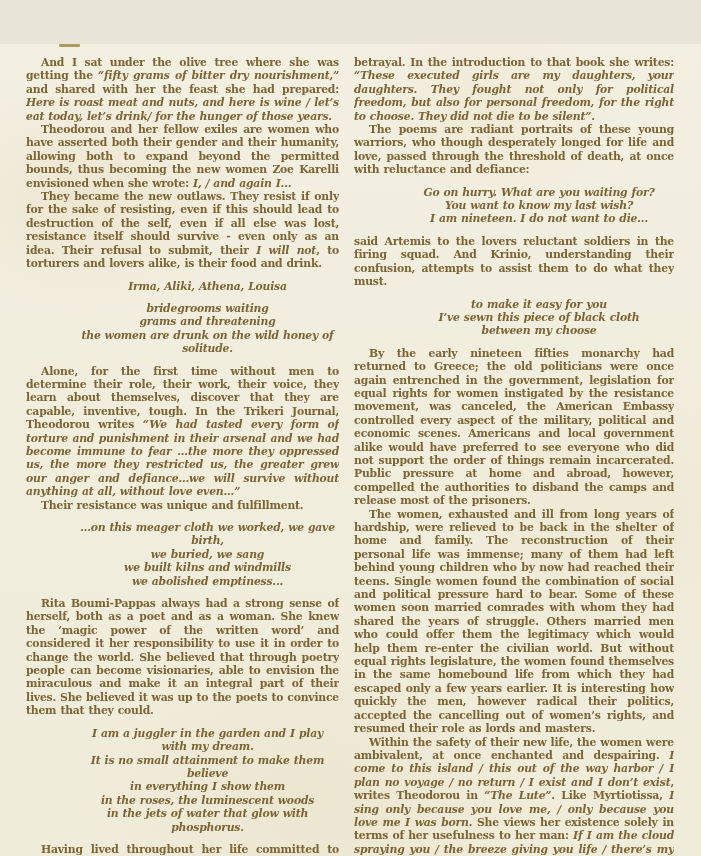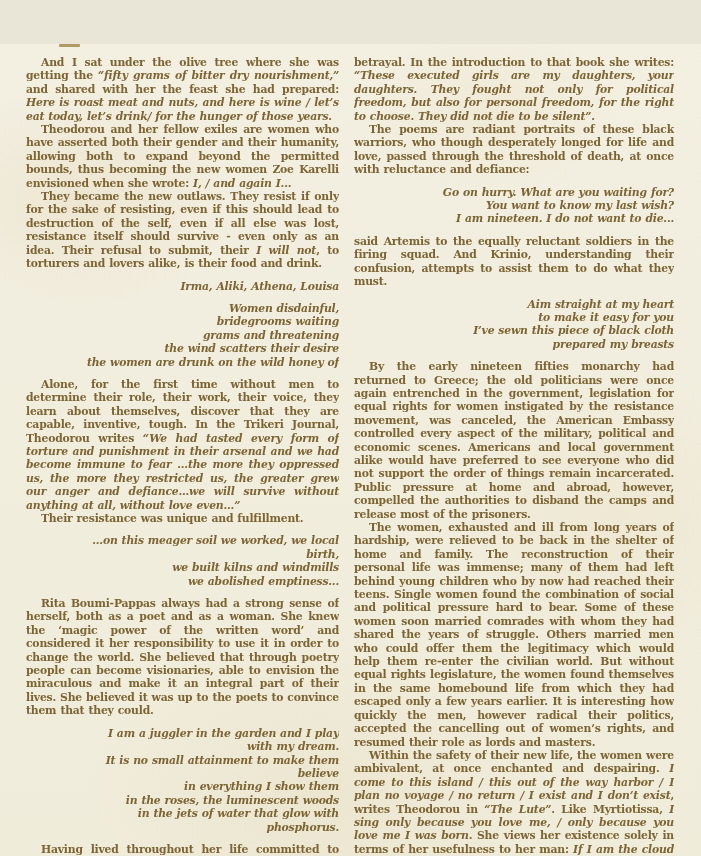--- a/index.html
+++ b/index.html
@@ -32,73 +32,72 @@
   .col{
     position:absolute;top:12px;height:840px;overflow:hidden;
     font-size:10.8px;line-height:13.4px;font-weight:bold;
     letter-spacing:-0.2px;text-align:justify;
     word-spacing:0.5px;
   }
   .col-left{left:26px;width:313px;}
   .col-right{left:354px;width:320px;}
   p.para{margin:0;padding:0;}
   p.indent{text-indent:15px;}
-  .verse{margin:9px 0 9px 50px;text-align:right;}
+  .verse{margin:9px 0 9px 50px;text-align:center;}
   .verse-line{font-style:italic;}
   i{font-style:italic;}
 </style>
 </head>
 <body>
 
 <div class="page">
   <div class="artifact"></div>
   <div class="col col-left">
       <p class="para indent"><span>And I sat under the olive tree where she was getting the </span><i>“fifty grams of bitter dry nourishment,”</i><span> and shared with her the feast she had prepared: </span><i>Here is roast meat and nuts, and here is wine / let’s eat today, let’s drink/ for the hunger of those years.</i></p>
       <p class="para indent"><span>Theodorou and her fellow exiles are women who have asserted both their gender and their humanity, allowing both to expand beyond the permitted bounds, thus becoming the new women Zoe Karelli envisioned when she wrote: </span><i>I, / and again I...</i></p>
       <p class="para indent"><span>They became the new outlaws. They resist if only for the sake of resisting, even if this should lead to destruction of the self, even if all else was lost, resistance itself should survive - even only as an idea. Their refusal to submit, their </span><i>I will not</i><span>, to torturers and lovers alike, is their food and drink.</span></p>
       <div class="verse">
         <div class="verse-line">Irma, Aliki, Athena, Louisa</div>
       </div>
       <div class="verse">
-        <div class="verse-line">Women disdainful,</div>
         <div class="verse-line">bridegrooms waiting</div>
         <div class="verse-line">grams and threatening</div>
-        <div class="verse-line">the wind scatters their desire</div>
         <div class="verse-line">the women are drunk on the wild honey of</div>
+        <div class="verse-line">solitude.</div>
       </div>
       <p class="para indent"><span>Alone, for the first time without men to determine their role, their work, their voice, they learn about themselves, discover that they are capable, inventive, tough. In the Trikeri Journal, Theodorou writes </span><i>“We had tasted every form of torture and punishment in their arsenal and we had become immune to fear ...the more they oppressed us, the more they restricted us, the greater grew our anger and defiance...we will survive without anything at all, without love even...”</i></p>
       <p class="para indent"><span>Their resistance was unique and fulfillment.</span></p>
       <div class="verse">
-        <div class="verse-line">...on this meager soil we worked, we local birth,</div>
+        <div class="verse-line">...on this meager cloth we worked, we gave birth,</div>
+        <div class="verse-line">we buried, we sang</div>
         <div class="verse-line">we built kilns and windmills</div>
         <div class="verse-line">we abolished emptiness...</div>
       </div>
       <p class="para indent"><span>Rita Boumi-Pappas always had a strong sense of herself, both as a poet and as a woman. She knew the ‘magic power of the written word’ and considered it her responsibility to use it in order to change the world. She believed that through poetry people can become visionaries, able to envision the miraculous and make it an integral part of their lives. She believed it was up to the poets to convince them that they could.</span></p>
       <div class="verse">
         <div class="verse-line">I am a juggler in the garden and I play</div>
         <div class="verse-line">with my dream.</div>
         <div class="verse-line">It is no small attainment to make them believe</div>
         <div class="verse-line">in everything I show them</div>
         <div class="verse-line">in the roses, the luminescent woods</div>
         <div class="verse-line">in the jets of water that glow with phosphorus.</div>
       </div>
       <p class="para indent"><span>Having lived throughout her life committed to political and social struggle, Boumi-Pappas learned how to live in the </span></p>
     </div>
   <div class="col col-right">
       <p class="para"><span>betrayal. In the introduction to that book she writes: </span><i>“These executed girls are my daughters, your daughters. They fought not only for political freedom, but also for personal freedom, for the right to choose. They did not die to be silent”.</i></p>
-      <p class="para indent"><span>The poems are radiant portraits of these black warriors, who though desperately longed for life and love, passed through the threshold of death, at once with reluctance and defiance:</span></p>
+      <p class="para indent"><span>The poems are radiant portraits of these young warriors, who though desperately longed for life and love, passed through the threshold of death, at once with reluctance and defiance:</span></p>
       <div class="verse">
         <div class="verse-line">Go on hurry. What are you waiting for?</div>
         <div class="verse-line">You want to know my last wish?</div>
         <div class="verse-line">I am nineteen. I do not want to die...</div>
       </div>
-      <p class="para"><span>said Artemis to the equally reluctant soldiers in the firing squad. And Krinio, understanding their confusion, attempts to assist them to do what they must.</span></p>
+      <p class="para"><span>said Artemis to the lovers reluctant soldiers in the firing squad. And Krinio, understanding their confusion, attempts to assist them to do what they must.</span></p>
       <div class="verse">
-        <div class="verse-line">Aim straight at my heart</div>
         <div class="verse-line">to make it easy for you</div>
         <div class="verse-line">I’ve sewn this piece of black cloth</div>
-        <div class="verse-line">prepared my breasts</div>
+        <div class="verse-line">between my choose</div>
       </div>
       <p class="para indent"><span>By the early nineteen fifties monarchy had returned to Greece; the old politicians were once again entrenched in the government, legislation for equal rights for women instigated by the resistance movement, was canceled, the American Embassy controlled every aspect of the military, political and economic scenes. Americans and local government alike would have preferred to see everyone who did not support the order of things remain incarcerated. Public pressure at home and abroad, however, compelled the authorities to disband the camps and release most of the prisoners.</span></p>
       <p class="para indent"><span>The women, exhausted and ill from long years of hardship, were relieved to be back in the shelter of home and family. The reconstruction of their personal life was immense; many of them had left behind young children who by now had reached their teens. Single women found the combination of social and political pressure hard to bear. Some of these women soon married comrades with whom they had shared the years of struggle. Others married men who could offer them the legitimacy which would help them re-enter the civilian world. But without equal rights legislature, the women found themselves in the same homebound life from which they had escaped only a few years earlier. It is interesting how quickly the men, however radical their politics, accepted the cancelling out of women’s rights, and resumed their role as lords and masters.</span></p>
       <p class="para indent"><span>Within the safety of their new life, the women were ambivalent, at once enchanted and despairing. </span><i>I come to this island / this out of the way harbor / I plan no voyage / no return / I exist and I don’t exist</i><span>, writes Theodorou in </span><i>“The Lute”</i><span>. Like Myrtiotissa, </span><i>I sing only because you love me, / only because you love me I was born</i><span>. She views her existence solely in terms of her usefulness to her man: </span><i>If I am the cloud spraying you / the breeze giving you life / there’s my renown, there’s my jewels and riches</i><span>. And this life appears to spell purpose and fulfillment, at least for the time being: </span></p>
     </div>
 </div>
 
 </body></html>

